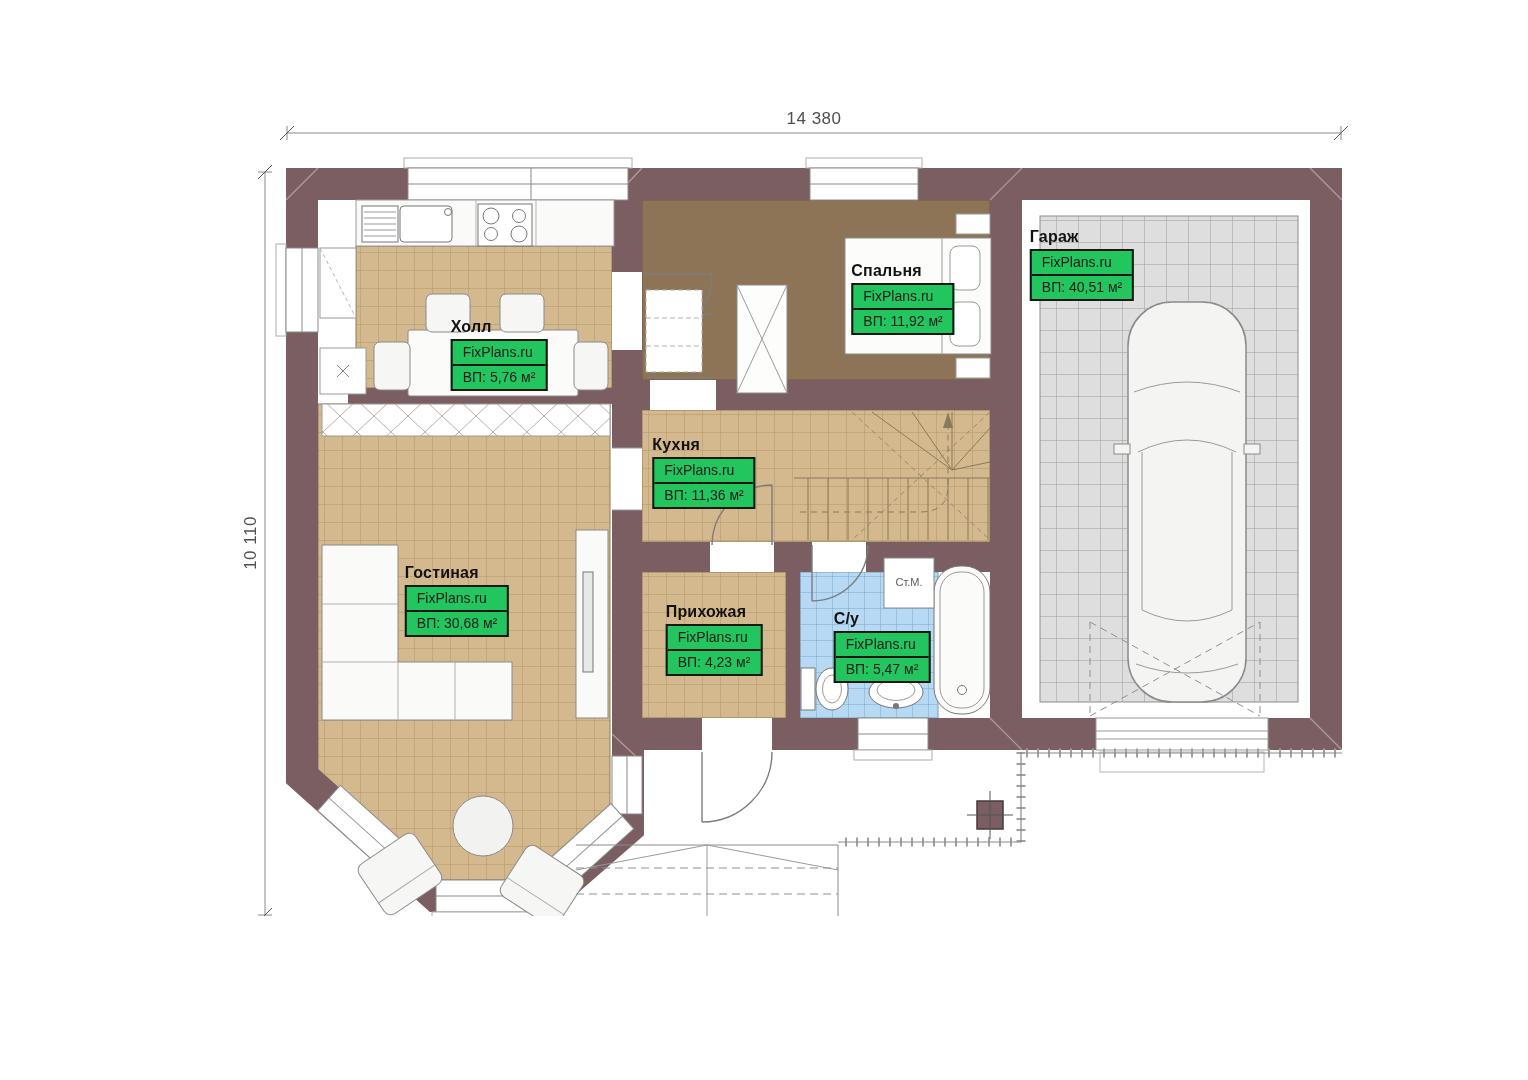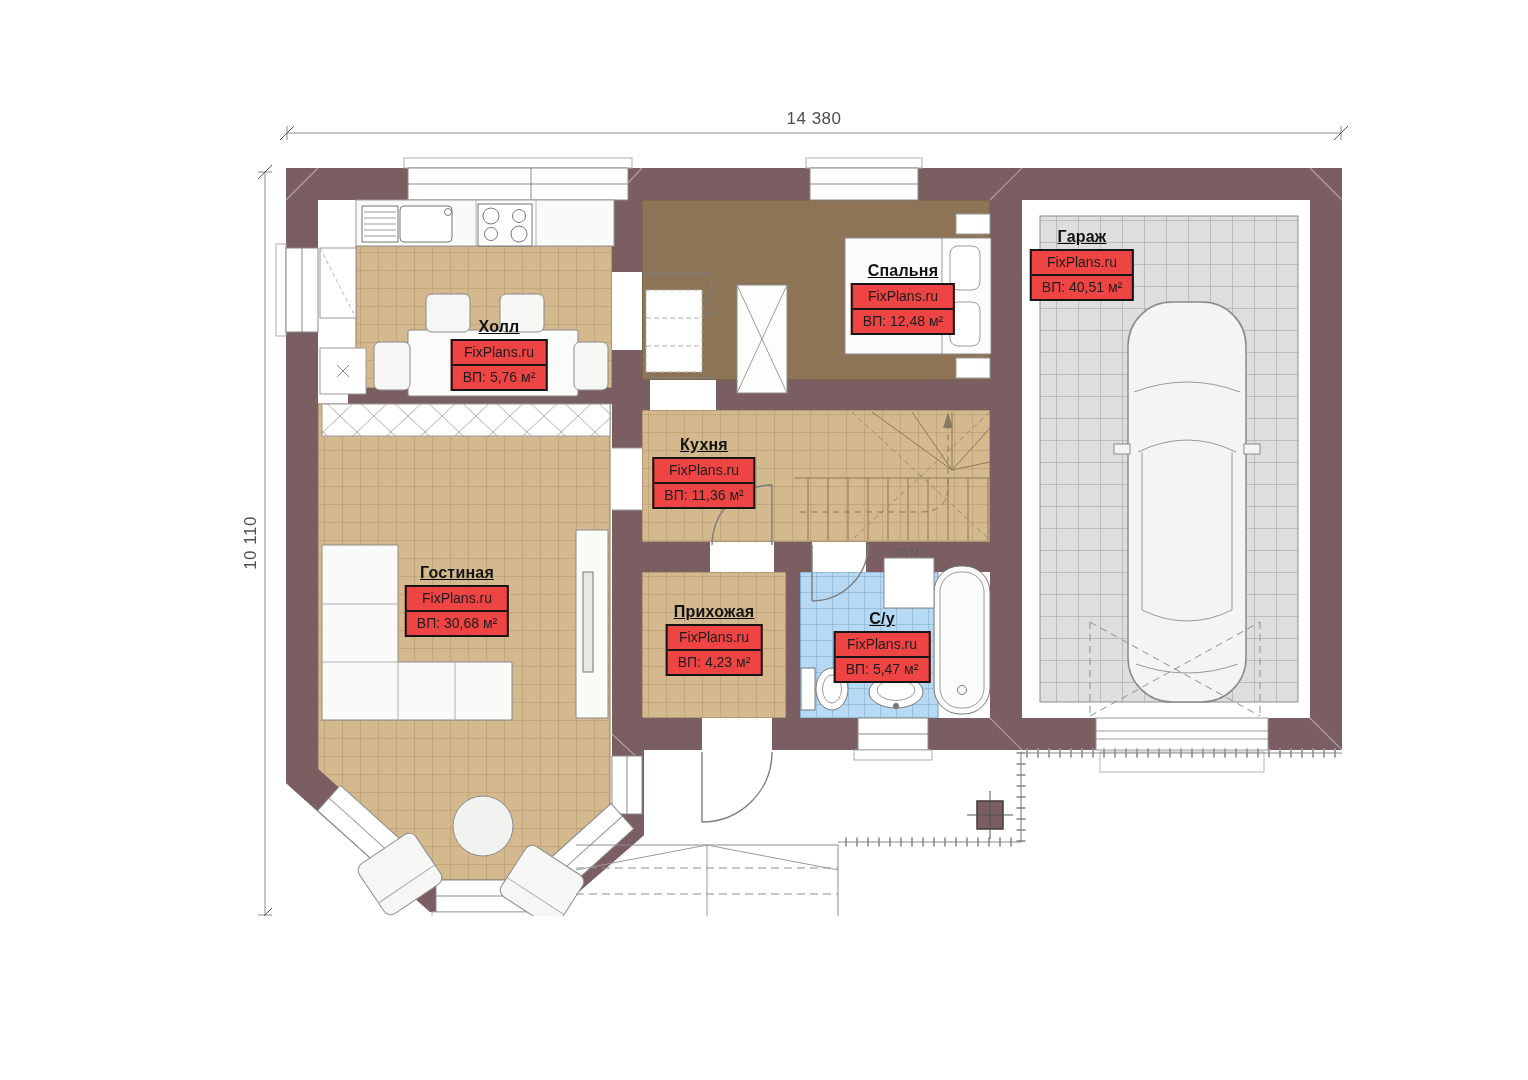--- a/index.html
+++ b/index.html
@@ -1,21 +1,21 @@
 <!DOCTYPE html>
 <html><head>
 <meta charset="utf-8">
 <style>
   html,body{margin:0;padding:0;background:#fff;}
   .canvas{position:relative;width:1528px;height:916px;background:#ffffff;
           font-family:"Liberation Sans",sans-serif;overflow:hidden;}
   .plan-svg{position:absolute;left:0;top:0;}
-  .room-label{position:absolute;transform:translateX(-50%);text-align:center;z-index:6;text-decoration:underline;}
+  .room-label{position:absolute;transform:translateX(-50%);z-index:6;}
   .room-title{font-weight:bold;font-size:16px;color:#121212;margin-bottom:3px;white-space:nowrap;letter-spacing:.2px;}
-  .room-box{display:inline-block;background:#ef4444;border:2px solid #161616;}
+  .room-box{display:inline-block;background:#22c55e;border:2px solid #161616;}
   .room-box .row{padding:2px 10px;font-size:14px;color:#1d1d1d;white-space:nowrap;line-height:19px;}
   .room-box .r1{border-bottom:2px solid #161616;}
   .stm-label{position:absolute;transform:translateX(-50%);font-size:11px;color:#5c5c5c;z-index:5;white-space:nowrap;}
   .dim{position:absolute;font-size:17px;color:#4f4f4f;z-index:5;white-space:nowrap;letter-spacing:.5px;}
   .dim-top{transform:translateX(-50%);}
   .dim-left{transform:translate(-50%,-50%) rotate(-90deg);}
 </style>
 </head>
 <body>
 
@@ -304,21 +304,21 @@
   <div class="room-box">
     <div class="row r1">FixPlans.ru</div>
     <div class="row r2">ВП: 5,76 м²</div>
   </div>
 </div>
 
 <div class="room-label" style="left:903px;top:262px">
   <div class="room-title">Спальня</div>
   <div class="room-box">
     <div class="row r1">FixPlans.ru</div>
-    <div class="row r2">ВП: 12,48 м²</div>
+    <div class="row r2">ВП: 11,92 м²</div>
   </div>
 </div>
 
 <div class="room-label" style="left:1082px;top:228px">
   <div class="room-title">Гараж</div>
   <div class="room-box">
     <div class="row r1">FixPlans.ru</div>
     <div class="row r2">ВП: 40,51 м²</div>
   </div>
 </div>
@@ -348,15 +348,15 @@
 </div>
 
 <div class="room-label" style="left:882px;top:610px">
   <div class="room-title">С/у</div>
   <div class="room-box">
     <div class="row r1">FixPlans.ru</div>
     <div class="row r2">ВП: 5,47 м²</div>
   </div>
 </div>
 
-<div class="stm-label" style="left:909px;top:546px">Ст.М.</div>
+<div class="stm-label" style="left:909px;top:576px">Ст.М.</div>
 
 </div>
 
 </body></html>

